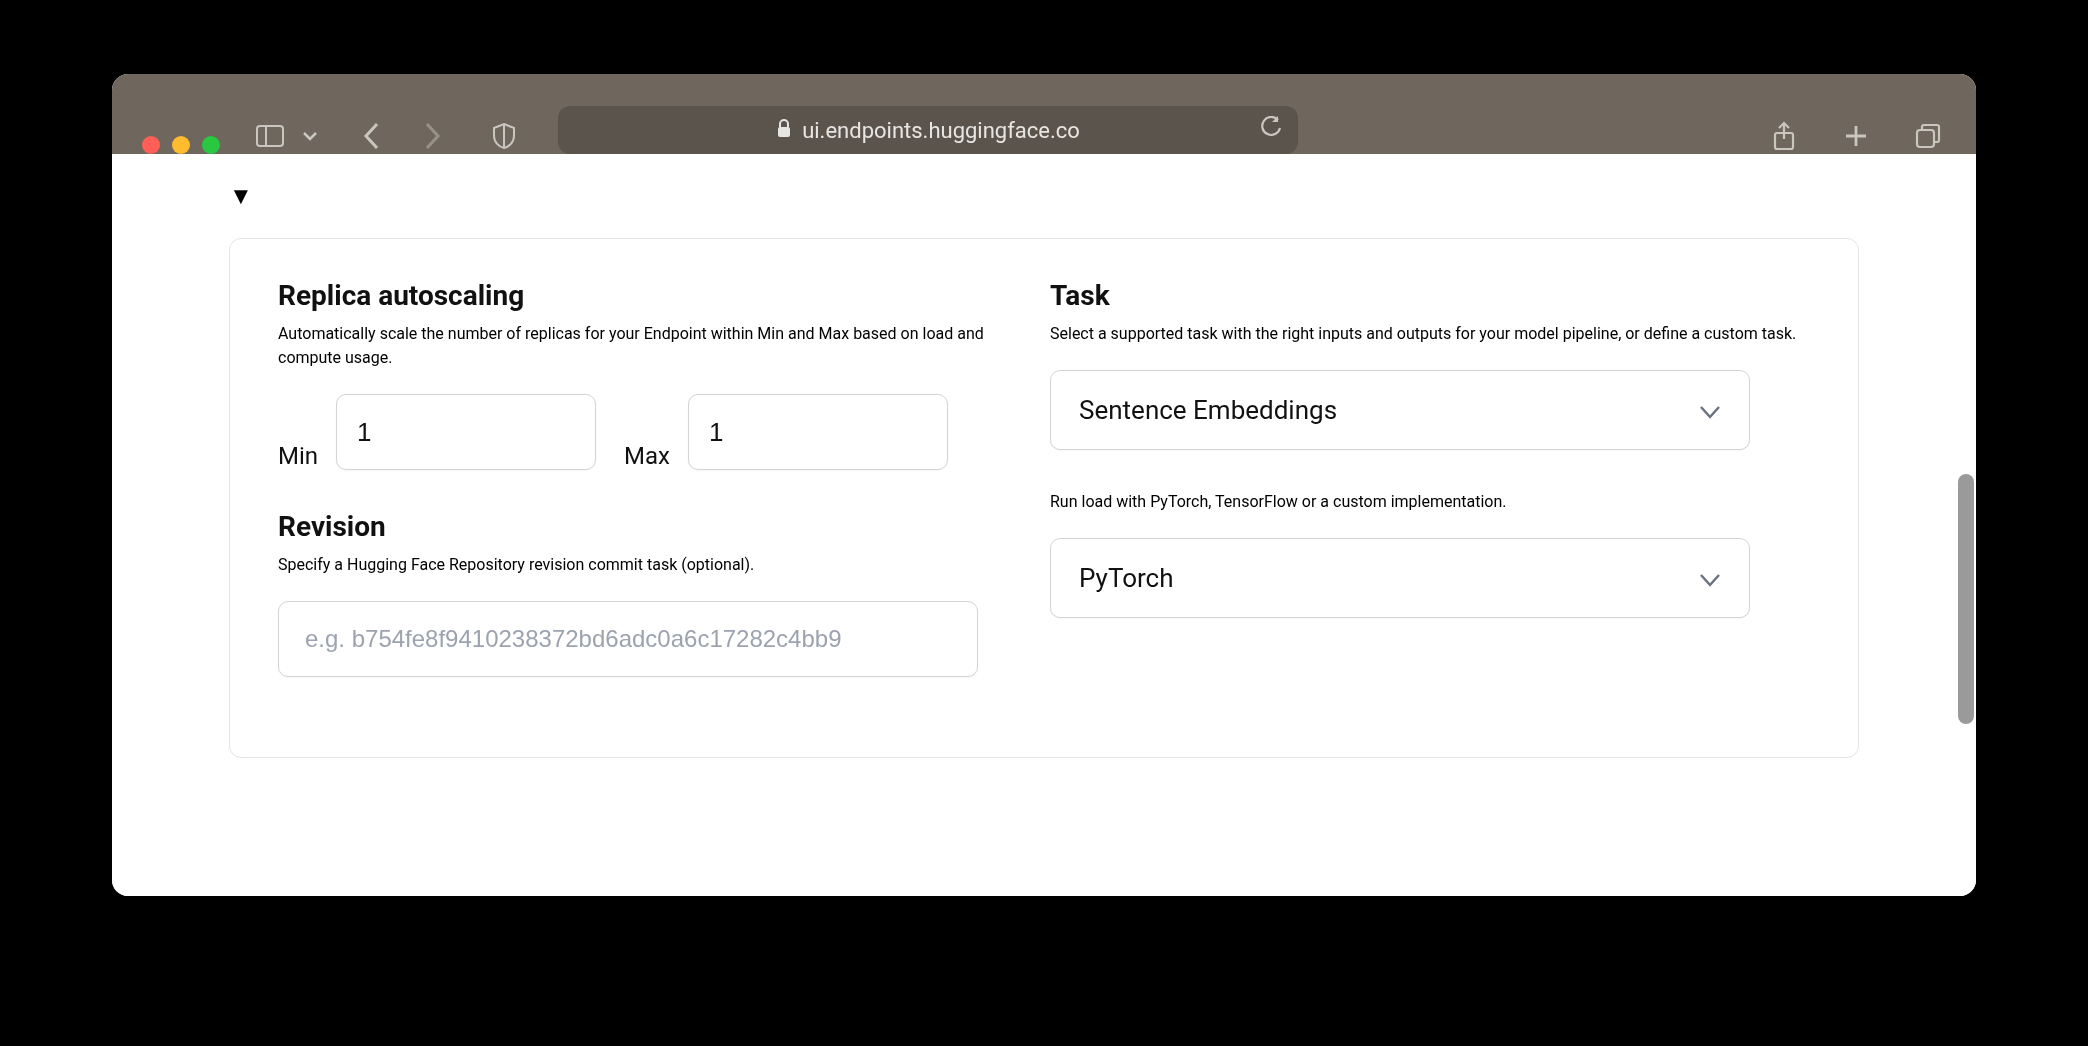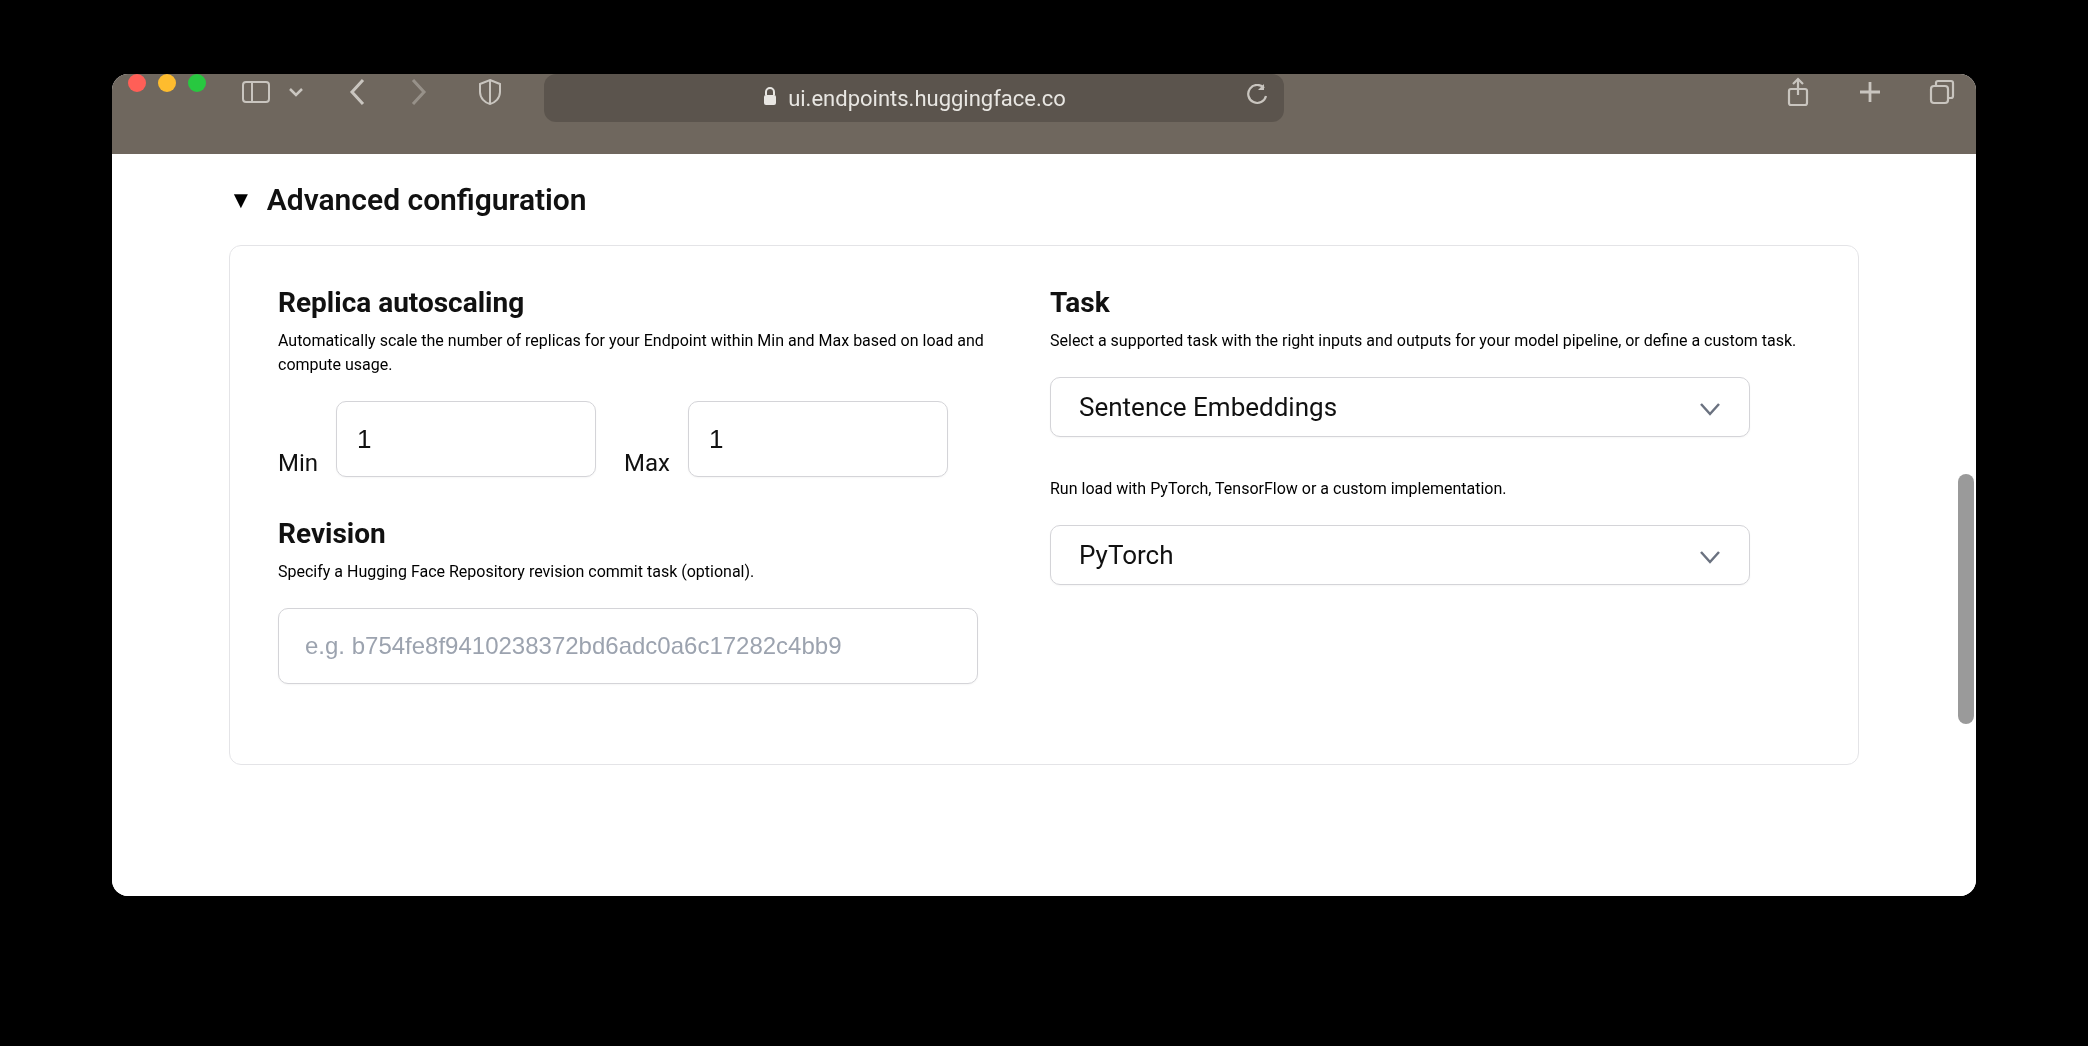--- a/index.html
+++ b/index.html
@@ -19,22 +19,22 @@
   background: #fff;
   border-radius: 16px;
   overflow: hidden;
   box-shadow: 0 30px 80px rgba(0,0,0,0.5);
   position: relative;
 }
 .titlebar {
   height: 80px;
   background: #6f675e;
   display: flex;
-  align-items: flex-start;
-  padding: 0 16px;
+  align-items: flex-end;
+  padding: 0 30px;
   gap: 8px;
 }
 .traffic-lights { display: flex; gap: 12px; margin-right: 24px; }
 .dot { width: 18px; height: 18px; border-radius: 50%; }
 .dot.red { background: #ff5f57; }
 .dot.yellow { background: #febc2e; }
 .dot.green { background: #28c840; }
 .tb-icon {
   width: 36px; height: 36px;
   display: flex; align-items: center; justify-content: center;
@@ -145,21 +145,21 @@
   border: 1px solid #d4d4d8;
   border-radius: 10px;
   font-size: 24px;
   padding: 1px 26px;
   color: #111;
   box-shadow: 0 1px 2px rgba(0,0,0,0.04);
 }
 input::placeholder { color: #9ca3af; }
 .select {
   width: 700px;
-  height: 60px;
+  height: 80px;
   border: 1px solid #d4d4d8;
   border-radius: 10px;
   display: flex;
   align-items: center;
   justify-content: space-between;
   padding: 0 28px;
   font-size: 26px;
   color: #111;
   cursor: pointer;
   box-shadow: 0 1px 2px rgba(0,0,0,0.04);
@@ -248,21 +248,20 @@
       </div>
     </div>
   </div>
 
   <div class="content">
     <div class="scrollbar-track"></div>
     <div class="page">
       <div class="page-inner">
         <div class="disclosure">
           <span class="tri">▼</span>
-          <span>Advanced configuration</span>
         </div>
 
         <div class="panel">
 
           <div class="col-left">
             <div class="section">
               <div class="section-title">Replica autoscaling</div>
               <div class="section-desc">Automatically scale the number of replicas for your Endpoint within Min and Max based on load and compute usage.</div>
               <div class="row-controls">
                 <div class="ctrl-pair">

